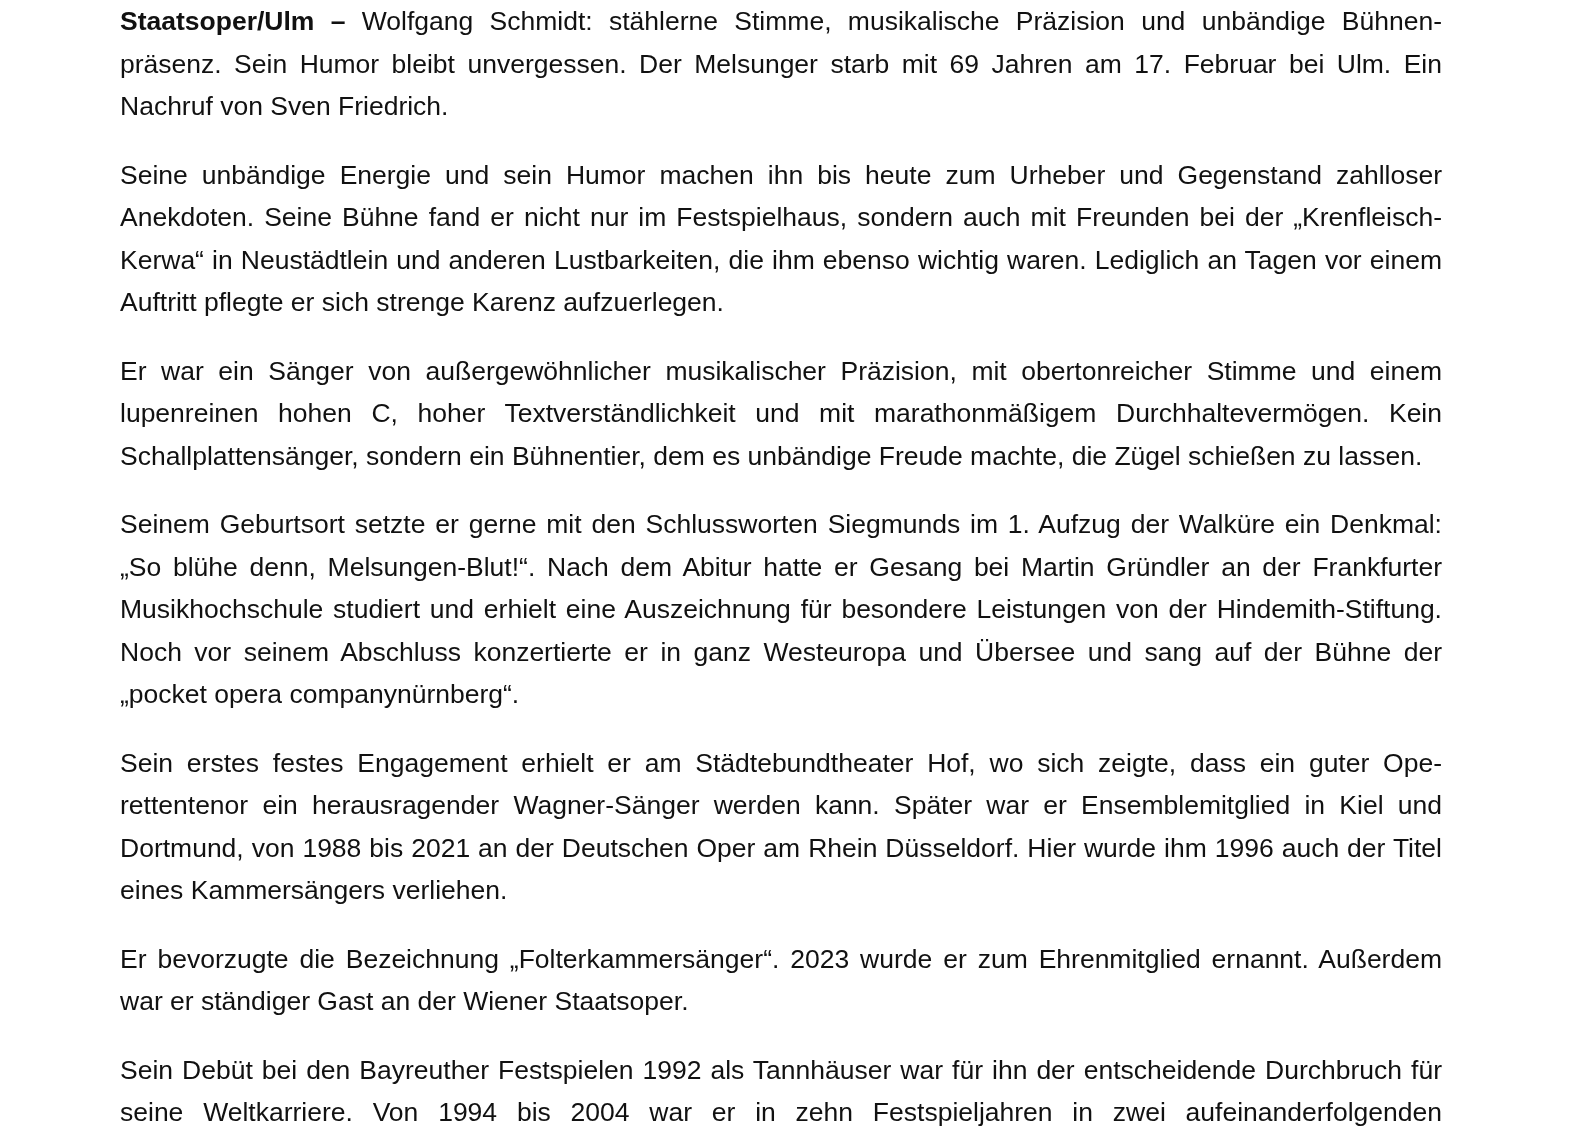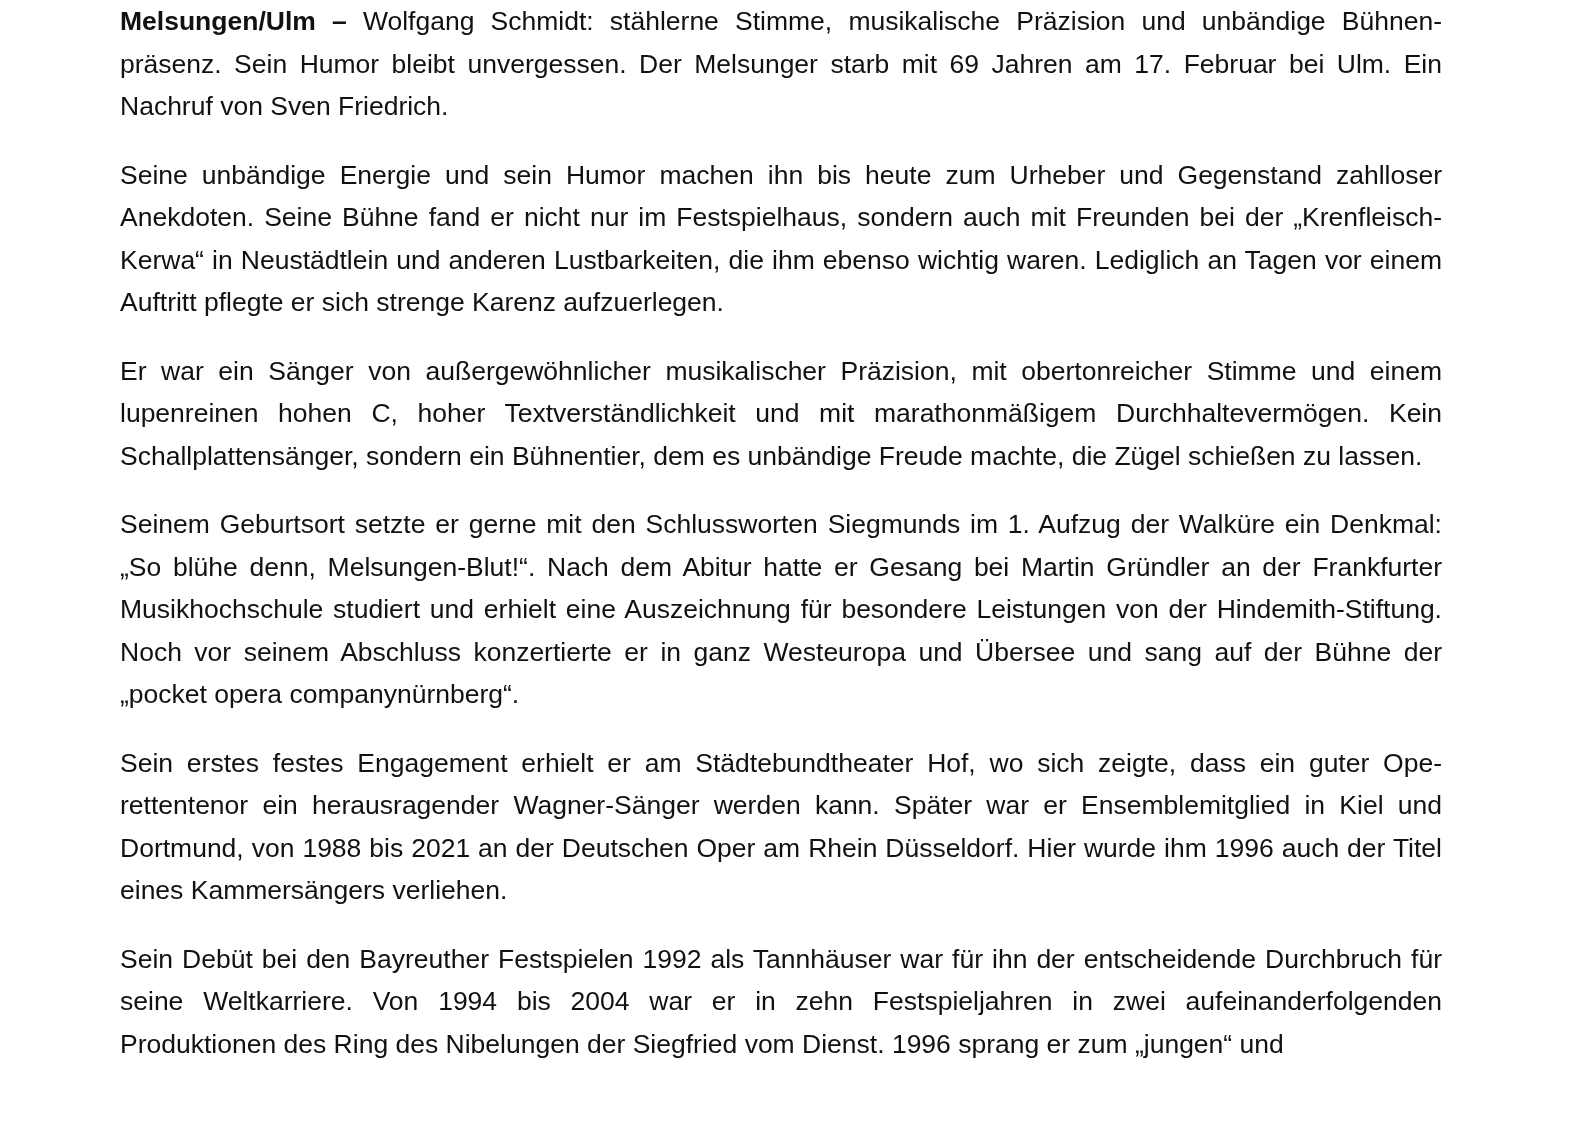--- a/index.html
+++ b/index.html
@@ -38,26 +38,27 @@
   }
   .lead-in {
     font-weight: bold;
   }
 </style>
 </head>
 <body>
 
 <div class="article">
 
-  <p class="para"><span class="lead-in">Melsungen/Ulm –</span><span> Wolfgang Schmidt: stählerne Stimme, musikalische Präzision und unbändige Bühnen­präsenz. Sein Humor bleibt unvergessen. Der Melsunger starb mit 69 Jahren am 17. Februar bei Ulm. Ein Nachruf von Sven Friedrich.</span></p>
+  <p class="para"><span class="lead-in">Staatsoper/Ulm –</span><span> Wolfgang Schmidt: stählerne Stimme, musikalische Präzision und unbändige Bühnen­präsenz. Sein Humor bleibt unvergessen. Der Melsunger starb mit 69 Jahren am 17. Februar bei Ulm. Ein Nachruf von Sven Friedrich.</span></p>
 
   <p class="para">Seine unbändige Energie und sein Humor machen ihn bis heute zum Urheber und Gegenstand zahlloser Anekdoten. Seine Bühne fand er nicht nur im Festspielhaus, sondern auch mit Freunden bei der „Kren­fleisch-Kerwa“ in Neustädtlein und anderen Lustbarkeiten, die ihm ebenso wichtig waren. Lediglich an Ta­gen vor einem Auftritt pflegte er sich strenge Karenz aufzuerlegen.</p>
 
   <p class="para">Er war ein Sänger von außergewöhnlicher musikalischer Präzision, mit obertonreicher Stimme und einem lupenreinen hohen C, hoher Textverständlichkeit und mit marathonmäßigem Durchhaltevermögen. Kein Schallplattensänger, sondern ein Bühnentier, dem es unbändige Freude machte, die Zügel schießen zu lassen.</p>
 
   <p class="para">Seinem Geburtsort setzte er gerne mit den Schlussworten Siegmunds im 1. Aufzug der Walküre ein Denk­mal: „So blühe denn, Melsungen-Blut!“. Nach dem Abitur hatte er Gesang bei Martin Gründler an der Frankfurter Musikhochschule studiert und erhielt eine Auszeichnung für besondere Leistungen von der Hindemith-Stiftung. Noch vor seinem Abschluss konzertierte er in ganz Westeuropa und Übersee und sang auf der Bühne der „pocket opera companynürnberg“.</p>
 
   <p class="para">Sein erstes festes Engagement erhielt er am Städtebundtheater Hof, wo sich zeigte, dass ein guter Ope­rettentenor ein herausragender Wagner-Sänger werden kann. Später war er Ensemblemitglied in Kiel und Dortmund, von 1988 bis 2021 an der Deutschen Oper am Rhein Düsseldorf. Hier wurde ihm 1996 auch der Titel eines Kammersängers verliehen.</p>
 
+  <p class="para">Er bevorzugte die Bezeichnung „Folterkammersänger“. 2023 wurde er zum Ehrenmitglied ernannt. Außer­dem war er ständiger Gast an der Wiener Staatsoper.</p>
 
   <p class="para">Sein Debüt bei den Bayreuther Festspielen 1992 als Tannhäuser war für ihn der entscheidende Durch­bruch für seine Weltkarriere. Von 1994 bis 2004 war er in zehn Festspieljahren in zwei aufeinanderfolgen­den Produktionen des Ring des Nibelungen der Siegfried vom Dienst. 1996 sprang er zum „jungen“ und</p>
 
 </div>
 
 </body></html>

